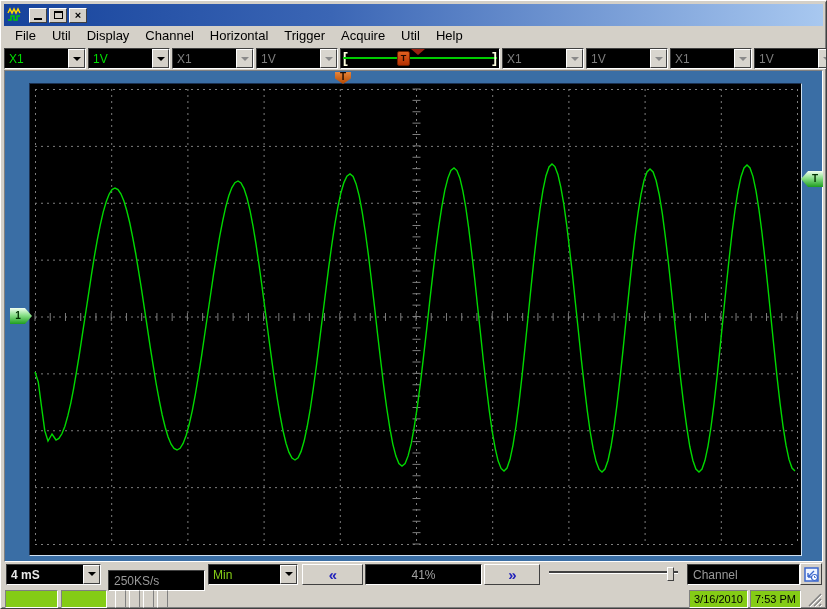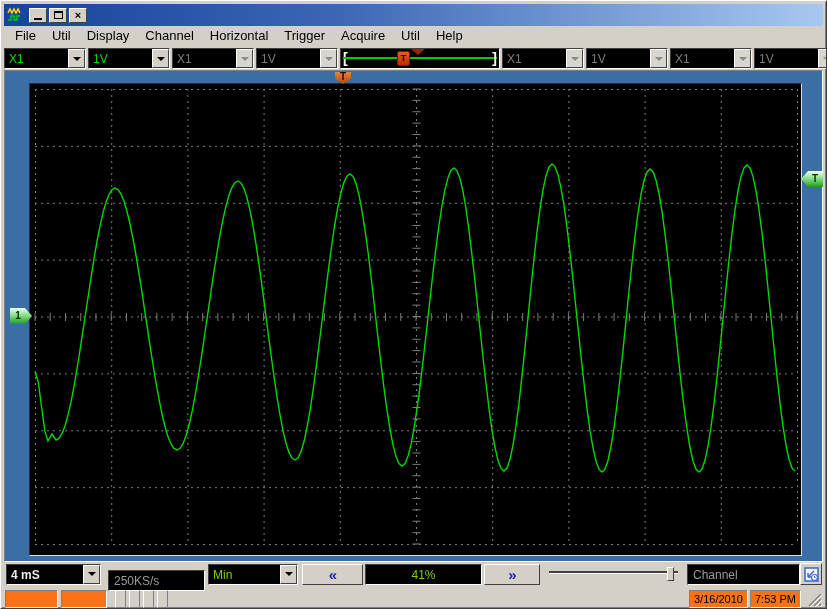--- a/index.html
+++ b/index.html
@@ -114,21 +114,21 @@
   .hslider .handle { position:absolute; right:8px; top:3px; width:7px; height:14px; background:#d4d0c8;
     border-top:1px solid #fff; border-left:1px solid #fff; border-right:1px solid #404040; border-bottom:1px solid #404040; }
   .icon-btn {
     width:22px; height:22px; background:#d4d0c8; flex:none; display:flex; align-items:center; justify-content:center;
     border-top:1px solid #fff; border-left:1px solid #fff;
     border-right:1px solid #404040; border-bottom:1px solid #404040;
   }
   
   .statusbar { height:23px; display:flex; align-items:center; padding:2px 1px 0 1px; font-size:11px; color:#000; }
   .sb-panel {
-    height:18px; background:#f97316; flex:none; padding:2px 4px 0 4px;
+    height:18px; background:#84cc16; flex:none; padding:2px 4px 0 4px;
     border-top:1px solid #808080; border-left:1px solid #808080;
     border-bottom:1px solid #ffffff; border-right:1px solid #ffffff;
     white-space:nowrap;
   }
   .sb-box { width:11px; height:18px; flex:none; margin-right:3px;
     border-top:1px solid #ffffff; border-left:1px solid #ffffff;
     border-bottom:1px solid #808080; border-right:1px solid #808080; }
   .sb-spacer { flex:1; }
   .resize-grip { width:16px; height:16px; margin-left:5px; flex:none; }
 </style>
@@ -364,21 +364,21 @@
       <span class="combo-value" style="color:#84cc16;">Min</span>
       <span class="combo-btn">
           <i></i>
         </span>
     </div>
     <div style="width:2px;flex:none;"></div>
     <div class="ctl-btn" style="width:61px;">
         <span>«</span>
       </div>
     <div style="width:2px;flex:none;"></div>
-    <div class="panel3d" style="width:117px;text-align:center;padding-left:0;color:#84cc16;">41%</div>
+    <div class="panel3d" style="width:117px;text-align:center;padding-left:0;color:#a3a3a3;">41%</div>
     <div style="width:2px;flex:none;"></div>
     <div class="ctl-btn" style="width:56px;">
         <span>»</span>
       </div>
     <div style="width:5px;flex:none;"></div>
     <div class="hslider" style="width:137px;">
       <div class="groove"></div>
       <div class="handle"></div>
     </div>
     <div style="width:5px;flex:none;"></div>

